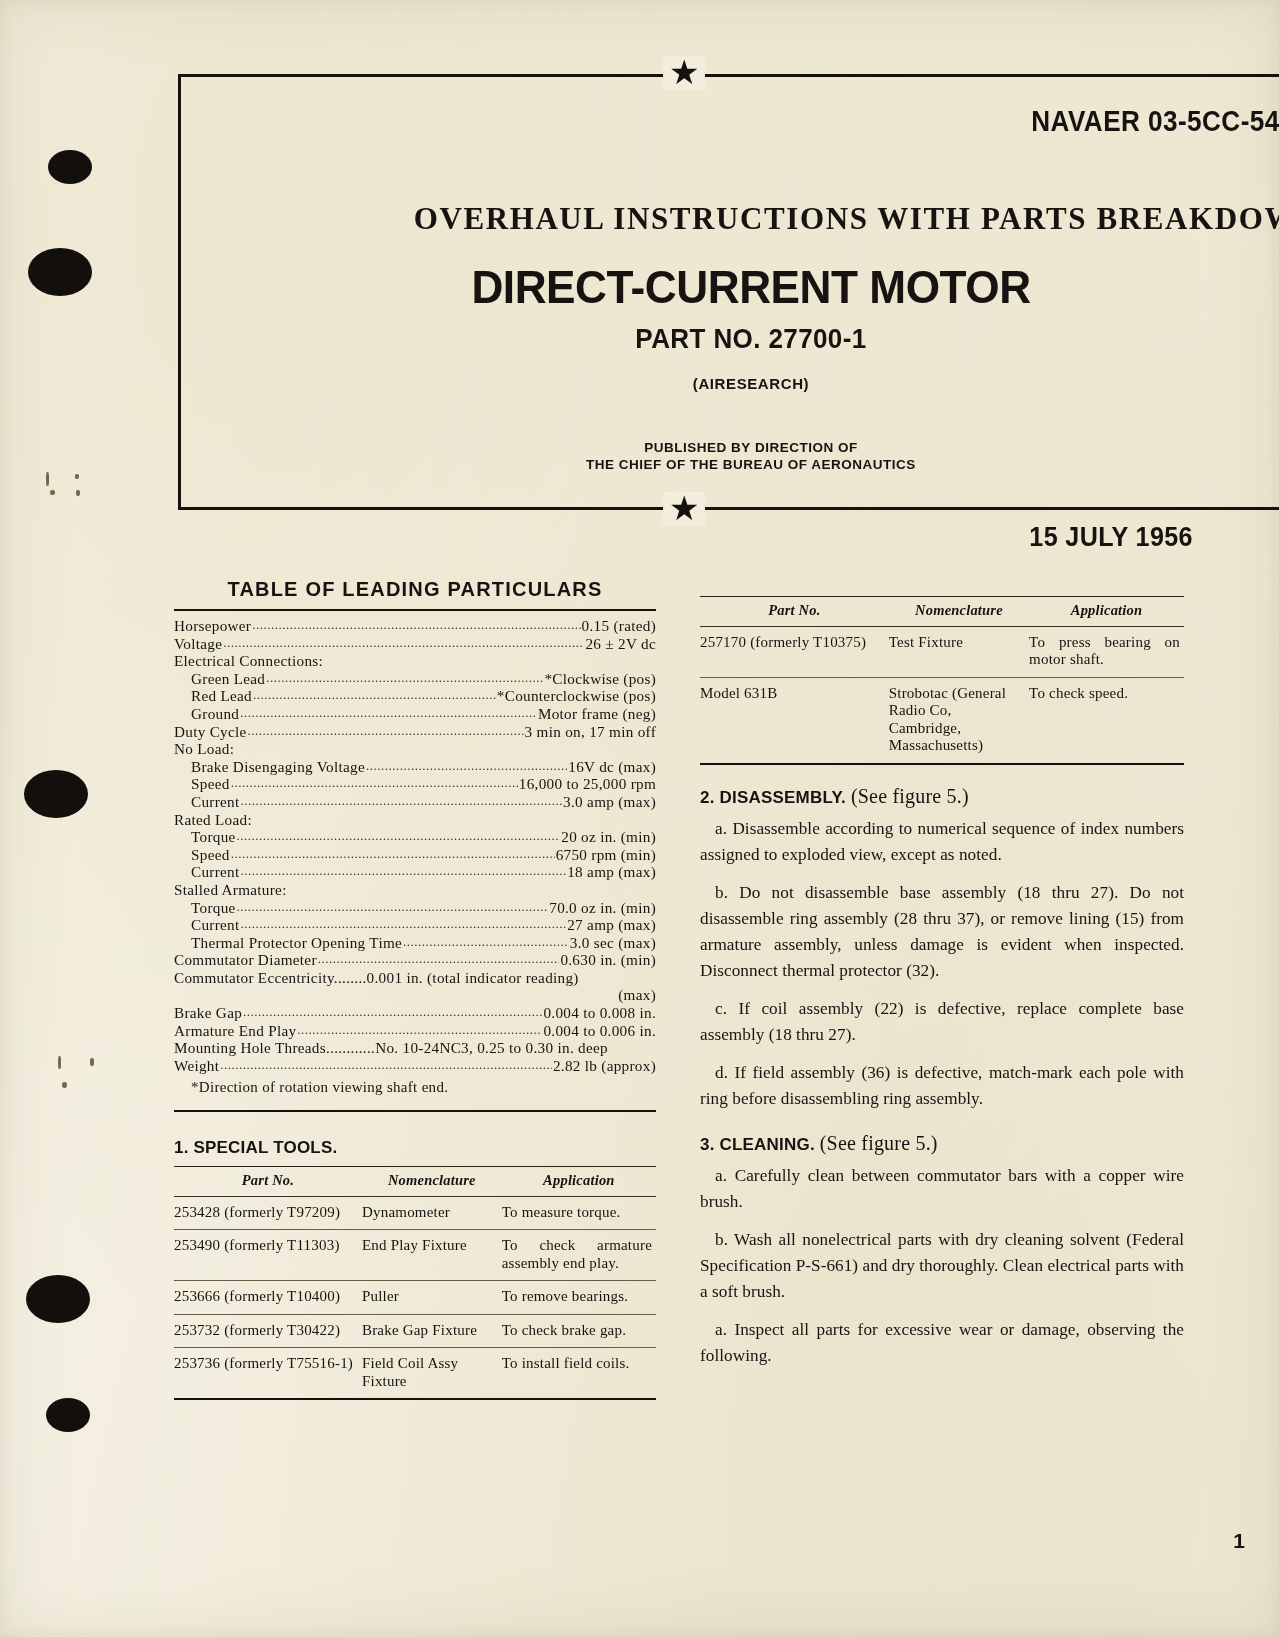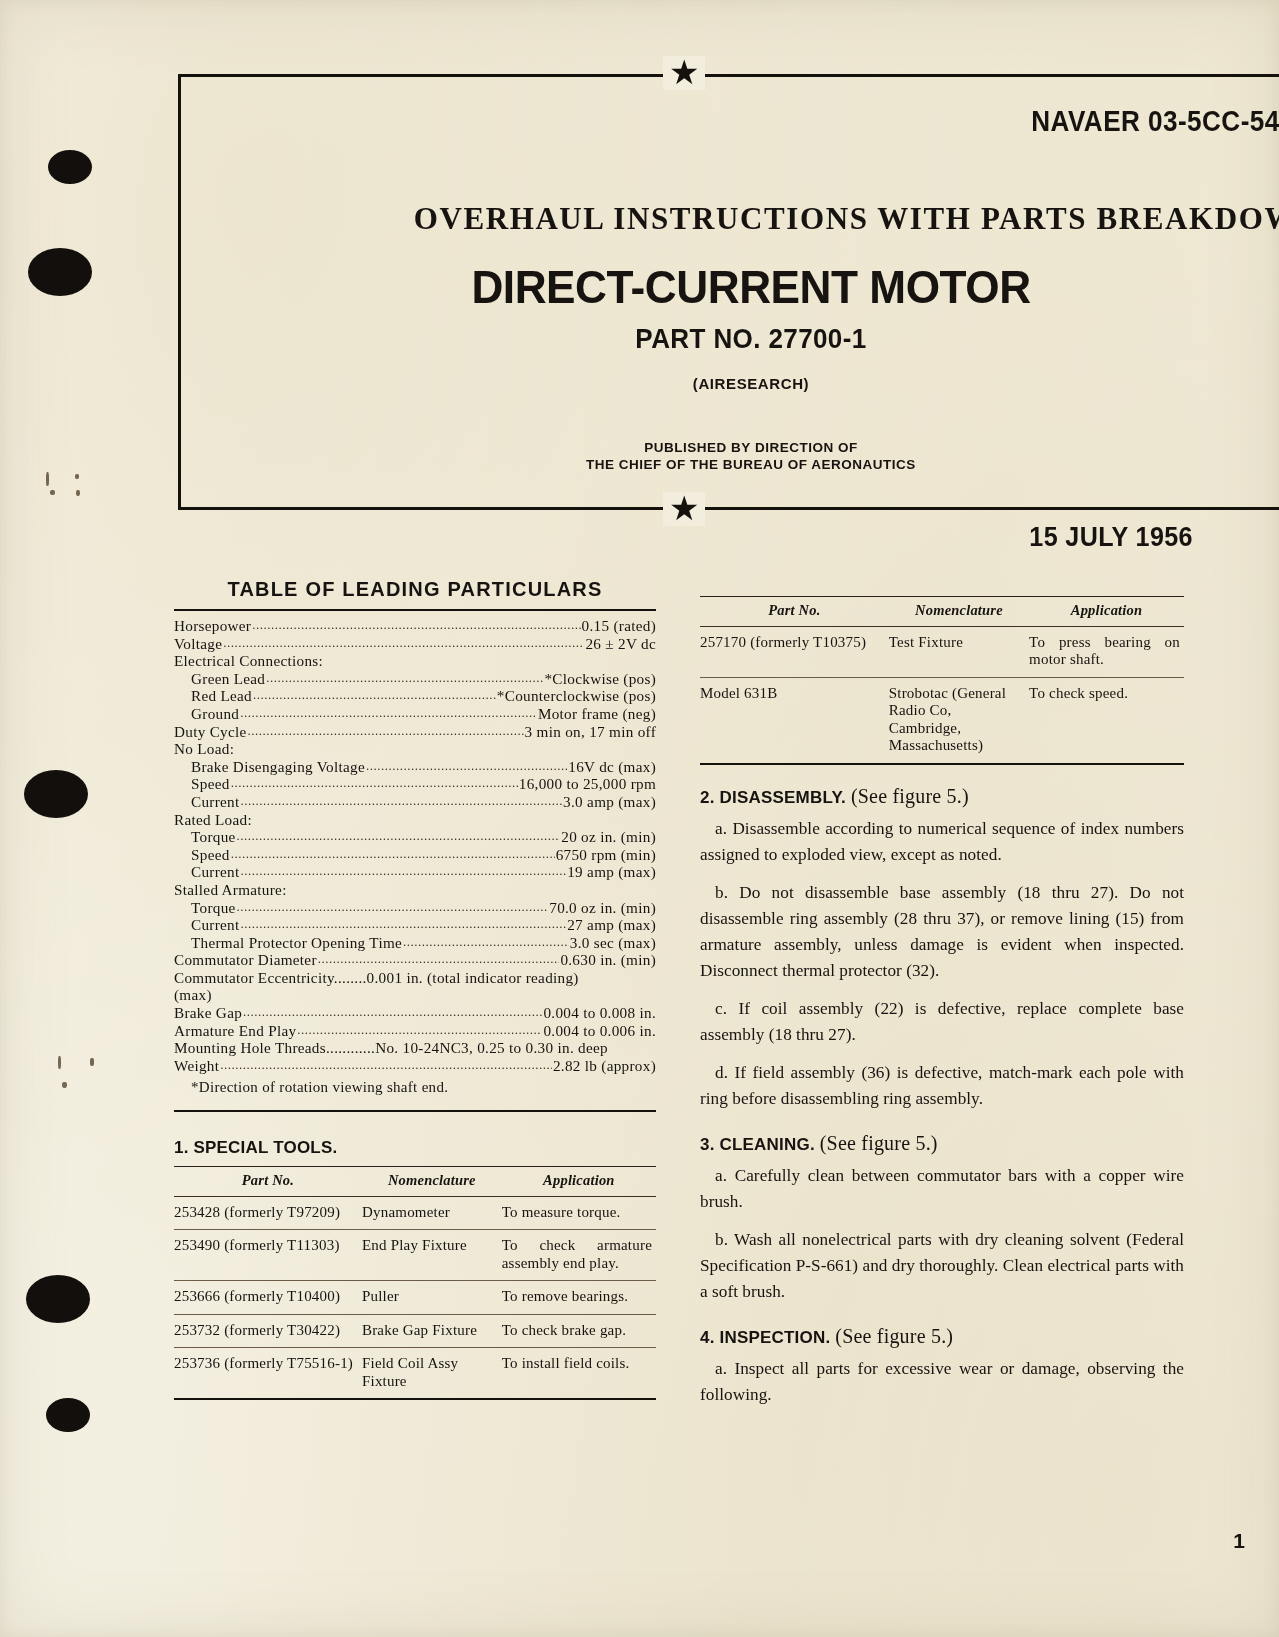--- a/index.html
+++ b/index.html
@@ -196,21 +196,21 @@
     white-space: nowrap;
     font-size: 13px;
     color: #3a3028;
     letter-spacing: 0.5px;
     margin: 0 1px;
     position: relative;
     top: -1px;
   }
   .pl-val { flex: 0 0 auto; letter-spacing: 0.3px; }
   .pl-plain { letter-spacing: 0.3px; }
-  .pl-rightonly { letter-spacing: 0.3px; }
+  .pl-rightonly { text-align: right; letter-spacing: 0.3px; }
   .pl-group { letter-spacing: 0.3px; }
   .footnote {
     font-size: 15px;
     padding-left: 17px;
     margin-top: 5px;
     letter-spacing: 0.3px;
   }
 
   
   table.tools {
@@ -368,21 +368,21 @@
         <span class="pl-val">20  oz in.  (min)</span>
       </div>
       <div class="pl-row indent">
         <span class="pl-label">Speed</span>
         <span class="pl-dots">............................................................................................................................................................................................................................</span>
         <span class="pl-val">6750  rpm  (min)</span>
       </div>
       <div class="pl-row indent">
         <span class="pl-label">Current</span>
         <span class="pl-dots">............................................................................................................................................................................................................................</span>
-        <span class="pl-val">19  amp  (max)</span>
+        <span class="pl-val">18  amp  (max)</span>
       </div>
       <div class="pl-group">Stalled Armature:</div>
       <div class="pl-row indent">
         <span class="pl-label">Torque</span>
         <span class="pl-dots">............................................................................................................................................................................................................................</span>
         <span class="pl-val">70.0  oz in.  (min)</span>
       </div>
       <div class="pl-row indent">
         <span class="pl-label">Current</span>
         <span class="pl-dots">............................................................................................................................................................................................................................</span>
@@ -499,19 +499,18 @@
 
   <div id="sections-container">
       <h3 class="num-head"><span>2. </span><span>DISASSEMBLY. </span><span class="paren">(See figure 5.)</span></h3>
       <p class="prose">a. Disassemble according to numerical sequence of index numbers assigned to exploded view, except as noted.</p>
       <p class="prose">b. Do not disassemble base assembly (18 thru 27). Do not disassemble ring assembly (28 thru 37), or remove lining (15) from armature assembly, unless damage is evident when inspected. Disconnect thermal protector (32).</p>
       <p class="prose">c. If coil assembly (22) is defective, replace complete base assembly (18 thru 27).</p>
       <p class="prose">d. If field assembly (36) is defective, match-mark each pole with ring before disassembling ring assembly.</p>
       <h3 class="num-head"><span>3. </span><span>CLEANING. </span><span class="paren">(See figure 5.)</span></h3>
       <p class="prose">a. Carefully clean between commutator bars with a copper wire brush.</p>
       <p class="prose">b. Wash all nonelectrical parts with dry cleaning solvent (Federal Specification P-S-661) and dry thoroughly. Clean electrical parts with a soft brush.</p>
-      <h3 class="num-head"><span>4. </span><span>INSPECTION. </span><span class="paren">(See figure 5.)</span></h3>
       <p class="prose">a. Inspect all parts for excessive wear or damage, observing the following.</p>
     </div>
 </div>
 
 <div class="page-num">1</div>
 <div class="edge-shade"></div>
 
 </body></html>

